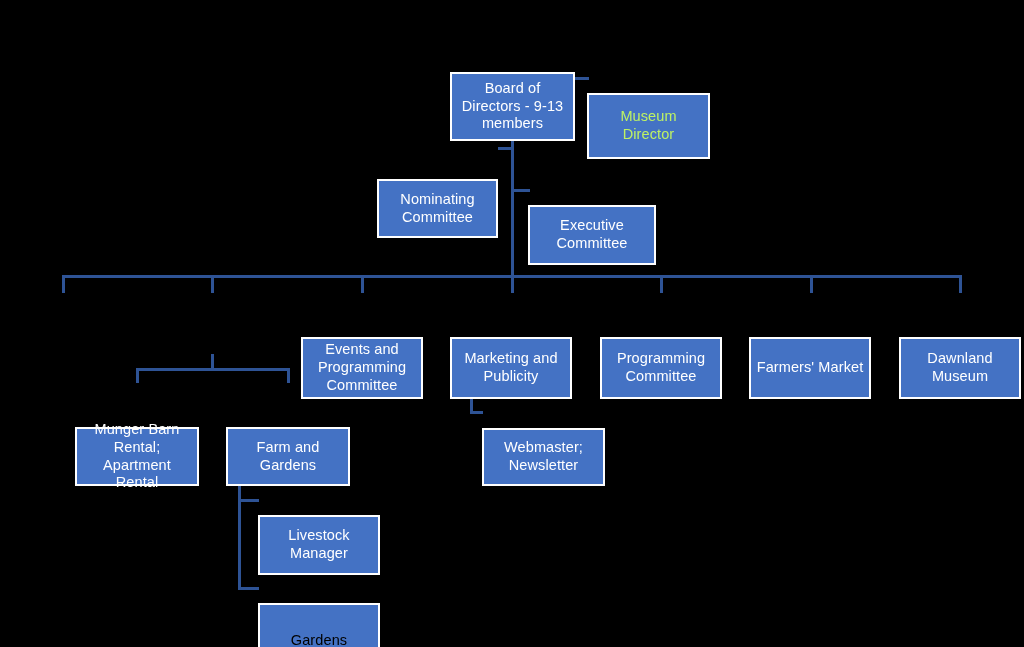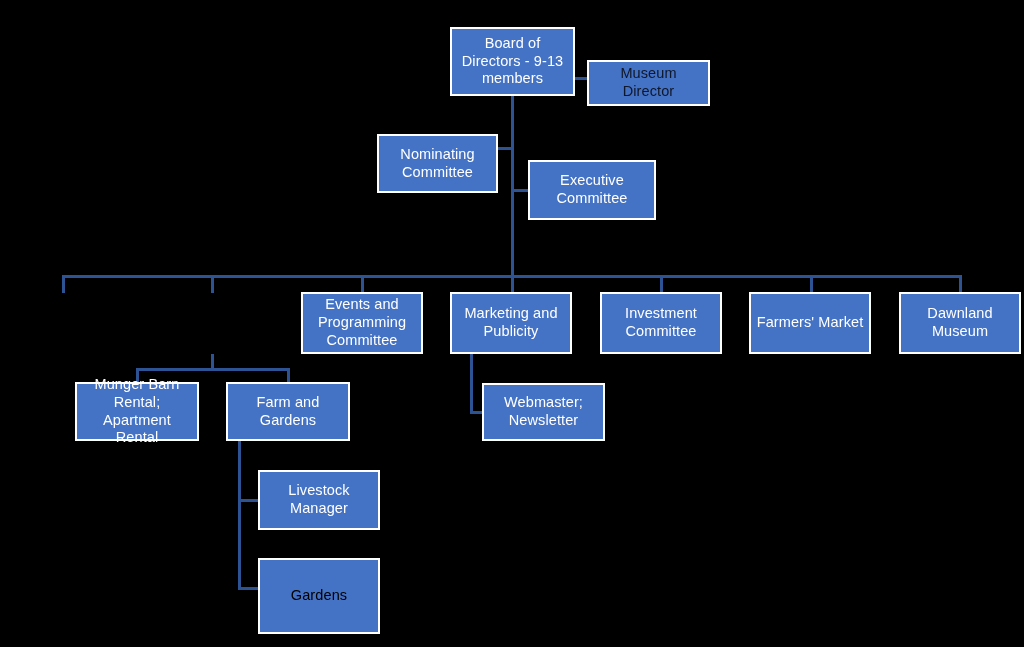--- a/index.html
+++ b/index.html
@@ -25,20 +25,21 @@
     display: flex;
     align-items: center;
     justify-content: center;
     text-align: center;
     font-size: 14.5px;
     line-height: 1.22;
     letter-spacing: 0.1px;
     padding: 2px 4px;
     z-index: 3;
     white-space: pre-line;
+    margin-top: 45px;
   }
   .connector {
     position: absolute;
     background: #2E5395;
     z-index: 1;
   }
   .conn-h { height: 3px; }
   .conn-v { width: 3px; }
 </style>
 </head>
@@ -61,26 +62,26 @@
     <div class="connector conn-v" style="left: 211px; top: 354px; height: 16px; background: rgb(46, 83, 149);"></div>
     <div class="connector conn-h" style="left: 136px; top: 368px; width: 153px; background: rgb(46, 83, 149);"></div>
     <div class="connector conn-v" style="left: 136px; top: 368px; height: 15px; background: rgb(46, 83, 149);"></div>
     <div class="connector conn-v" style="left: 287px; top: 368px; height: 15px; background: rgb(46, 83, 149);"></div>
     <div class="connector conn-v" style="left: 238px; top: 441px; height: 148px; background: rgb(46, 83, 149);"></div>
     <div class="connector conn-h" style="left: 238px; top: 499px; width: 21px; background: rgb(46, 83, 149);"></div>
     <div class="connector conn-h" style="left: 238px; top: 587px; width: 21px; background: rgb(46, 83, 149);"></div>
     <div class="connector conn-v" style="left: 470px; top: 354px; height: 60px; background: rgb(46, 83, 149);"></div>
     <div class="connector conn-h" style="left: 470px; top: 411px; width: 13px; background: rgb(46, 83, 149);"></div>
     <div class="node" style="left: 450px; top: 27px; width: 125px; height: 69px; background: rgb(68, 114, 196); border-color: rgb(255, 255, 255); color: rgb(255, 255, 255);">Board of Directors - 9-13 members</div>
-    <div class="node" style="left: 587px; top: 60px; width: 123px; height: 46px; background: rgb(68, 114, 196); border-color: rgb(255, 255, 255); color: #0f172a;">Museum Director</div>
+    <div class="node" style="left: 587px; top: 48px; width: 123px; height: 66px; background: rgb(68, 114, 196); border-color: rgb(255, 255, 255); color: #bef264;">Museum Director</div>
     <div class="node" style="left: 377px; top: 134px; width: 121px; height: 59px; background: rgb(68, 114, 196); border-color: rgb(255, 255, 255); color: rgb(255, 255, 255);">Nominating Committee</div>
     <div class="node" style="left: 528px; top: 160px; width: 128px; height: 60px; background: rgb(68, 114, 196); border-color: rgb(255, 255, 255); color: rgb(255, 255, 255);">Executive Committee</div>
     <div class="node" style="left: 301px; top: 292px; width: 122px; height: 62px; background: rgb(68, 114, 196); border-color: rgb(255, 255, 255); color: rgb(255, 255, 255);">Events and Programming Committee</div>
     <div class="node" style="left: 450px; top: 292px; width: 122px; height: 62px; background: rgb(68, 114, 196); border-color: rgb(255, 255, 255); color: rgb(255, 255, 255);">Marketing and Publicity</div>
-    <div class="node" style="left: 600px; top: 292px; width: 122px; height: 62px; background: rgb(68, 114, 196); border-color: rgb(255, 255, 255); color: rgb(255, 255, 255);">Investment Committee</div>
+    <div class="node" style="left: 600px; top: 292px; width: 122px; height: 62px; background: rgb(68, 114, 196); border-color: rgb(255, 255, 255); color: rgb(255, 255, 255);">Programming Committee</div>
     <div class="node" style="left: 749px; top: 292px; width: 122px; height: 62px; background: rgb(68, 114, 196); border-color: rgb(255, 255, 255); color: #ffffff;">Farmers' Market</div>
     <div class="node" style="left: 899px; top: 292px; width: 122px; height: 62px; background: rgb(68, 114, 196); border-color: rgb(255, 255, 255); color: rgb(255, 255, 255);">Dawnland Museum</div>
     <div class="node" style="left: 75px; top: 382px; width: 124px; height: 59px; background: rgb(68, 114, 196); border-color: rgb(255, 255, 255); color: rgb(255, 255, 255);">Munger Barn Rental; Apartment Rental</div>
     <div class="node" style="left: 226px; top: 382px; width: 124px; height: 59px; background: rgb(68, 114, 196); border-color: rgb(255, 255, 255); color: rgb(255, 255, 255);">Farm and Gardens</div>
     <div class="node" style="left: 482px; top: 383px; width: 123px; height: 58px; background: rgb(68, 114, 196); border-color: rgb(255, 255, 255); color: rgb(255, 255, 255);">Webmaster; Newsletter</div>
     <div class="node" style="left: 258px; top: 470px; width: 122px; height: 60px; background: rgb(68, 114, 196); border-color: rgb(255, 255, 255); color: rgb(255, 255, 255);">Livestock Manager</div>
     <div class="node" style="left: 258px; top: 558px; width: 122px; height: 76px; background: rgb(68, 114, 196); border-color: rgb(255, 255, 255); color: #000000;">Gardens</div>
   </div>
 
 </body></html>

